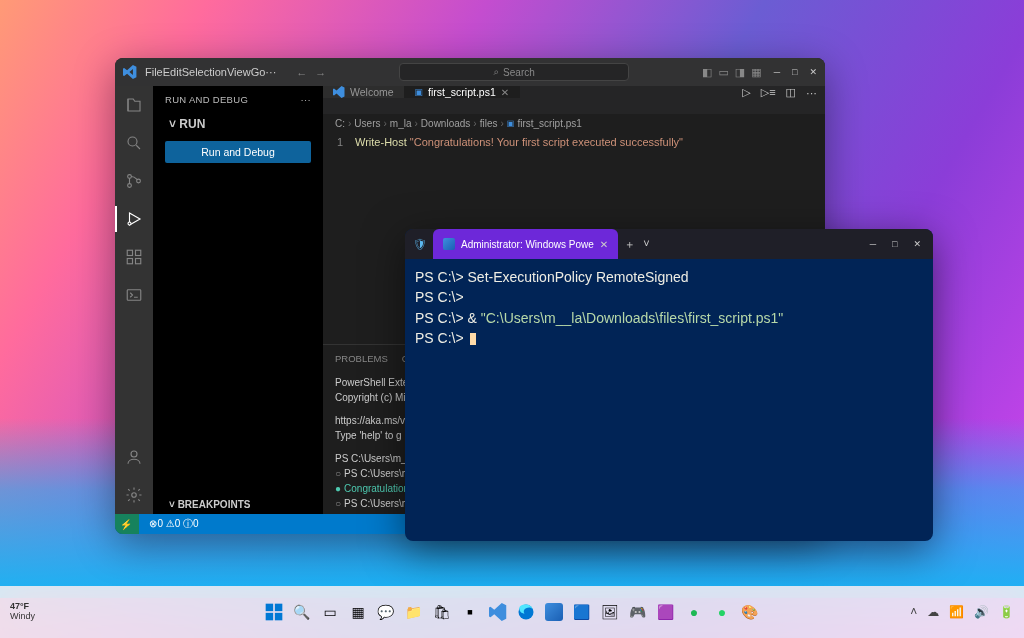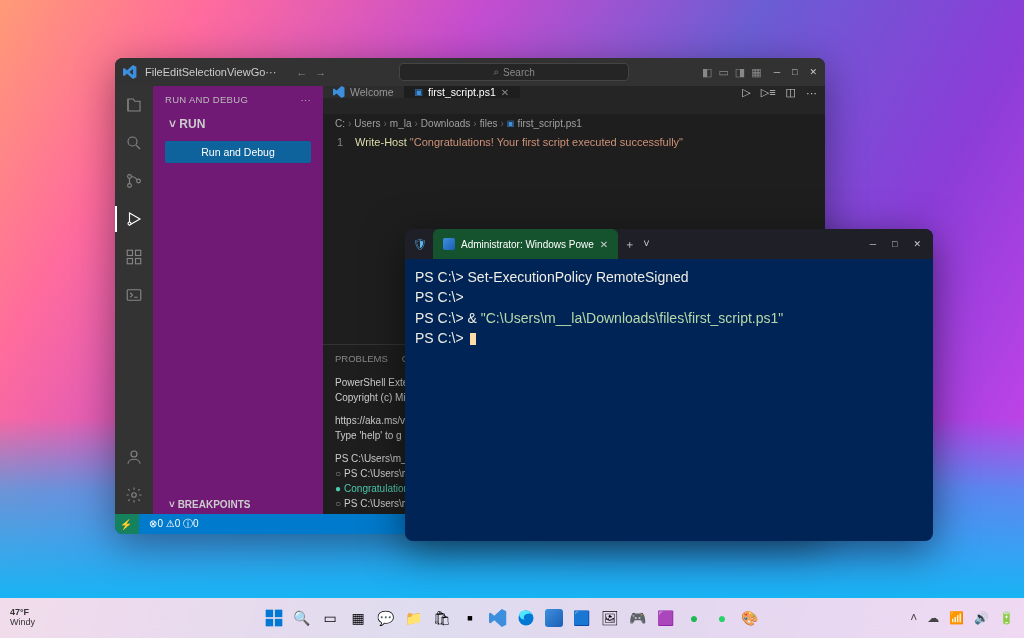--- a/index.html
+++ b/index.html
@@ -16,21 +16,21 @@
 .vsc-search{flex:1;display:flex;justify-content:center}
 .vsc-search-box{width:230px;height:18px;background:#252526;border:1px solid #444;border-radius:4px;display:flex;align-items:center;justify-content:center;color:#888;font-size:10px;gap:4px}
 .vsc-layout-icons{display:flex;gap:6px;color:#888;font-size:11px}
 .vsc-wincontrols{display:flex;gap:12px;margin-left:12px;color:#ccc;font-size:9px}
 .vsc-body{flex:1;display:flex;min-height:0}
 .vsc-activity{width:38px;background:#333333;display:flex;flex-direction:column;align-items:center;padding-top:8px;gap:16px;color:#858585}
 .vsc-activity .act{width:22px;height:22px;display:flex;align-items:center;justify-content:center;cursor:pointer}
 .vsc-activity .act.active{color:#fff;position:relative}
 .vsc-activity .act.active::before{content:'';position:absolute;left:-8px;top:-2px;width:2px;height:26px;background:#fff}
 .vsc-activity .bottom{margin-top:auto;margin-bottom:8px;display:flex;flex-direction:column;gap:16px}
-.vsc-sidebar{width:170px;background:#701a75;color:#ccc;display:flex;flex-direction:column;font-size:10px}
+.vsc-sidebar{width:170px;background:#000000;color:#ccc;display:flex;flex-direction:column;font-size:10px}
 .vsc-side-title{padding:8px 12px;text-transform:uppercase;color:#bbb;font-size:9.5px;letter-spacing:0.3px;display:flex;justify-content:space-between}
 .vsc-section{padding:4px 8px 4px 16px;color:#ccc;font-weight:600;font-size:12px}
 .vsc-section::before{content:'˅ ';color:#ccc}
 .run-btn{margin:6px 12px;background:#0e639c;color:#fff;text-align:center;padding:5px;border-radius:2px;font-size:10.5px;cursor:pointer}
 .side-text{padding:6px 12px;font-size:10px;color:#ccc;line-height:1.5}
 .side-text .link{color:#3794ff;cursor:pointer}
 .vsc-breakpoints{margin-top:auto;padding:4px 8px 4px 16px;font-size:10px;font-weight:600}
 .vsc-breakpoints::before{content:'˅ '}
 .vsc-main{flex:1;display:flex;flex-direction:column;background:#1e1e1e;min-width:0}
 .vsc-tabs{height:28px;background:#252526;display:flex;align-items:flex-start}
@@ -53,33 +53,33 @@
 .vsc-panel-out .succ{color:#4ec9b0}
 .vsc-panel-out .circ{color:#888;margin-right:3px}
 .vsc-panel-out .circ.g{color:#4ec9b0}
 .vsc-status{height:20px;background:#007acc;display:flex;align-items:center;padding:0 8px;font-size:10px;color:#fff;gap:10px}
 .vsc-status .warn-ico{margin-left:-8px;background:#16825d;width:24px;height:20px;display:flex;align-items:center;justify-content:center}
 
 
 .terminal{position:absolute;left:405px;top:229px;width:528px;height:312px;background:#012456;border-radius:8px;box-shadow:0 10px 40px rgba(0,0,0,0.5);overflow:hidden;display:flex;flex-direction:column}
 .term-title{height:30px;background:#1f1f28;display:flex;align-items:center;color:#ccc;font-size:10.5px}
 .term-shield{margin:0 6px 0 8px;color:#5bb8f0;font-size:11px}
-.term-tab{height:30px;padding:0 10px;display:flex;align-items:center;gap:6px;background:#14532d;border-top-left-radius:6px;border-top-right-radius:6px;position:relative;top:0}
+.term-tab{height:30px;padding:0 10px;display:flex;align-items:center;gap:6px;background:#6d28d9;border-top-left-radius:6px;border-top-right-radius:6px;position:relative;top:0}
 .term-tab .ps-logo{width:12px;height:12px;background:linear-gradient(135deg,#3e8ede,#1a5fb4);border-radius:2px}
 .term-tab .tx{color:#fff;font-size:10px}
 .term-tab .cx{color:#ccc;font-size:10px;cursor:pointer}
 .term-add{margin-left:6px;color:#ccc;display:flex;gap:8px;font-size:11px}
 .term-win{margin-left:auto;display:flex;gap:16px;padding:0 12px;color:#ccc;font-size:9px}
 .term-body{flex:1;padding:8px 10px;font-family:Consolas,monospace;font-size:14px;color:#eeede4;line-height:1.45}
 .term-body .prompt{color:#eeede4}
 .term-body .path{color:#b7d8a8}
 .term-body .cursor{display:inline-block;width:6px;height:12px;background:#fedba9;vertical-align:middle;margin-left:2px}
 
 
-.taskbar{position:absolute;bottom:0;left:0;right:0;height:40px;background:rgba(243,243,243,0.85);backdrop-filter:blur(20px);display:flex;align-items:center;padding:2px 10px}
+.taskbar{position:absolute;bottom:0;left:0;right:0;height:52px;background:rgba(243,243,243,0.85);backdrop-filter:blur(20px);display:flex;align-items:center;padding:2px 10px}
 .tb-left{display:flex;flex-direction:column;font-size:9px;color:#333;line-height:1.1}
 .tb-center{position:absolute;left:50%;transform:translateX(-50%);display:flex;gap:4px;align-items:center}
 .tb-icon{width:24px;height:24px;border-radius:4px;display:flex;align-items:center;justify-content:center;font-size:14px;cursor:pointer}
 .tb-right{margin-left:auto;display:flex;align-items:center;gap:10px;font-size:10px;color:#333}
 .tb-right .tr-icon{font-size:12px;color:#444}
 
 svg{display:block}
 </style>
 </head>
 <body>

